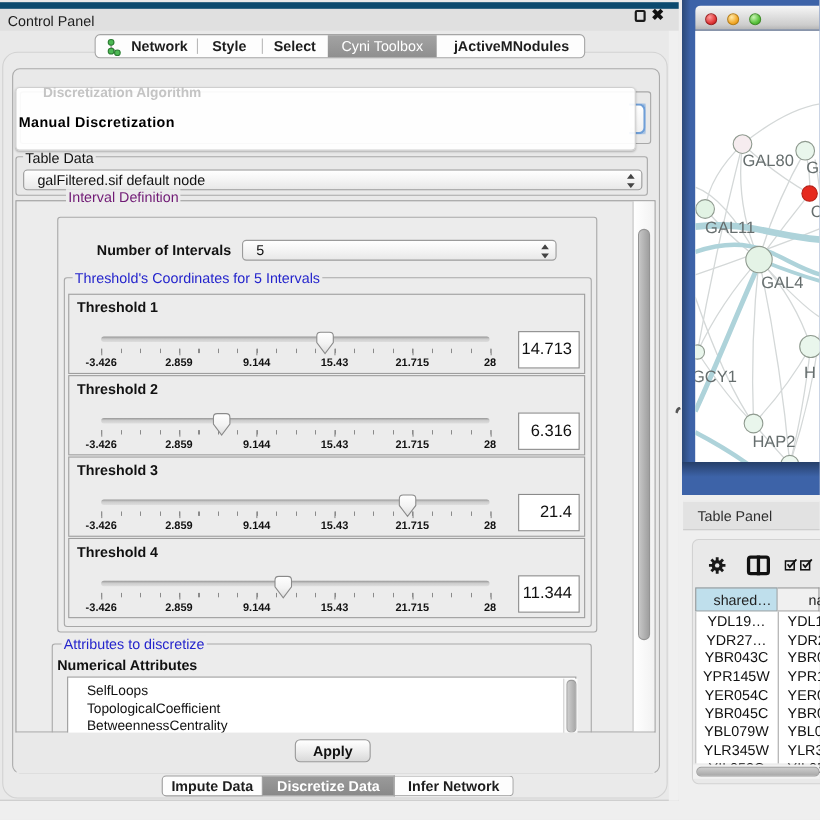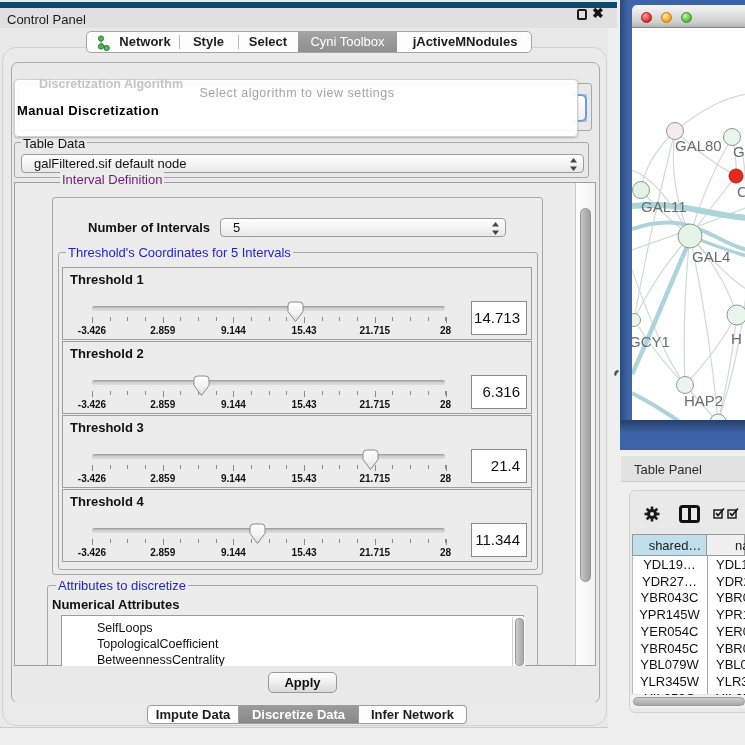--- a/index.html
+++ b/index.html
@@ -60,21 +60,21 @@
 .ticklabel { position:absolute; top:57px; font-size:10px; font-weight:bold; color:#111;
   transform:translateX(-50%); white-space:nowrap; line-height:11px; }
 .thumb { position:absolute; top:33px; }
 .valbox { position:absolute; left:408px; top:33px; width:56px; height:34px; background:#fff;
   border:1px solid #8a8a8a; font-size:15px; color:#111; text-align:right;
   line-height:32px; padding-right:6px; }
 
 
 #attlist { position:absolute; left:61px; top:615px; width:463px; height:60px; background:#fff;
   border:1px solid #9a9a9a; font-size:12.5px; color:#111; }
-.atti { padding-left:17px; height:16px; line-height:16px;margin-left:18px; }
+.atti { padding-left:17px; height:16px; line-height:16px; }
 #attscroll { position:absolute; left:450px; top:1px; width:13px; height:58px; border-left:1px solid #d0d0d0; background:#fafafa; }
 #attthumb { position:absolute; left:2px; top:1px; width:9px; height:48px; border-radius:4px;
   background:linear-gradient(to right,#cdcdcd,#a9a9a9); border:1px solid #9b9b9b; }
 
 
 #apply { position:absolute; left:268px; top:672px; width:69px; height:21px;
   border:1px solid #999; border-radius:5px; background:linear-gradient(#ffffff,#eee 50%,#d9d9d9);
   font-size:13px; font-weight:bold; color:#111; text-align:center; line-height:19px; }
 
 
@@ -314,21 +314,20 @@
 
 <div style="position:absolute;left:15px;top:666px;width:580px;height:37px;background:#e9e9e9;"></div>
 
 <div id="apply">Apply</div>
 
 <div class="btab" style="left:147px;width:92px;border-radius:4px 0 0 4px;">Impute Data</div>
 <div class="btab" style="left:239px;width:120px;background:linear-gradient(#9a9a9a,#898989);color:#fff;border-left:none;">Discretize Data</div>
 <div class="btab" style="left:359px;width:108px;border-radius:0 4px 4px 0;border-left:none;">Infer Network</div>
 
 <div id="popup">
-  <div class="sel">Select algorithm to view settings</div>
   <div class="it1">Manual Discretization</div>
 </div>
 
 <svg style="position:absolute;left:613px;top:368px;" width="8" height="9" viewBox="0 0 8 9">
     <path d="M1,7 Q1.5,2 5,2 L6,4 Q4,4 3,8 Z" fill="#555"></path>
   </svg>
 
 <div id="netwin"></div>
 <div id="netleft"></div>
 <div id="netbot"></div>

